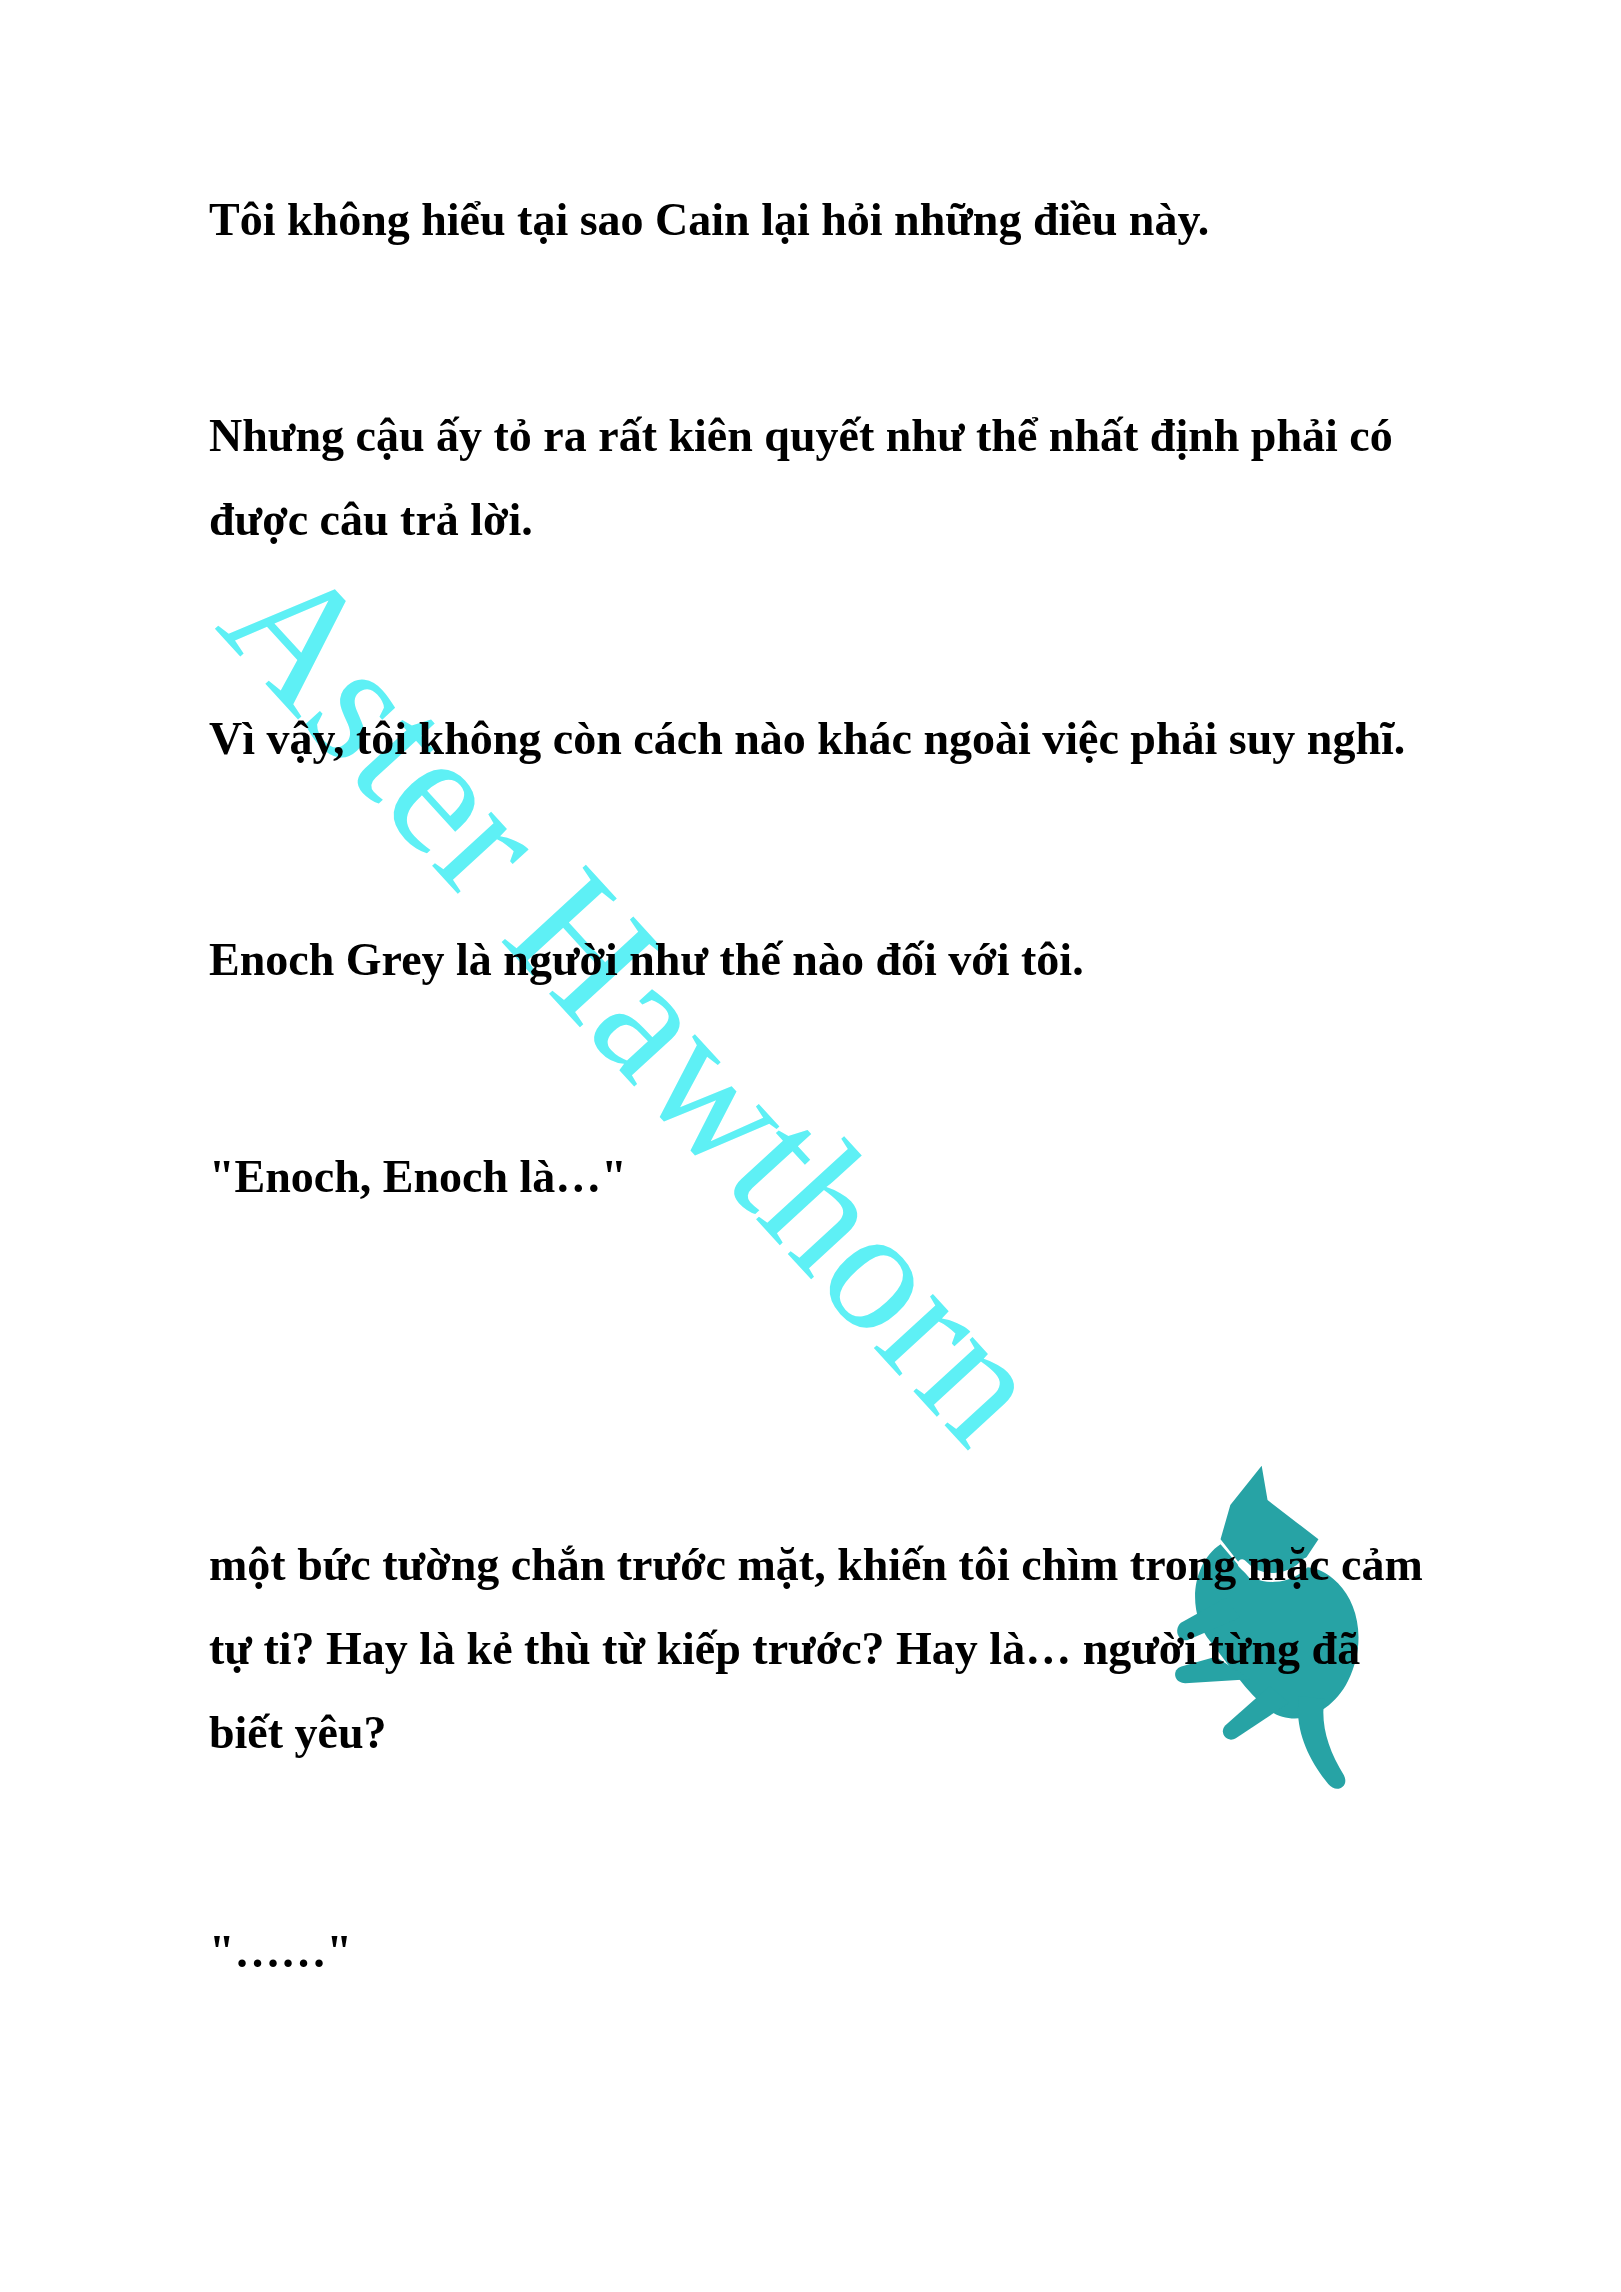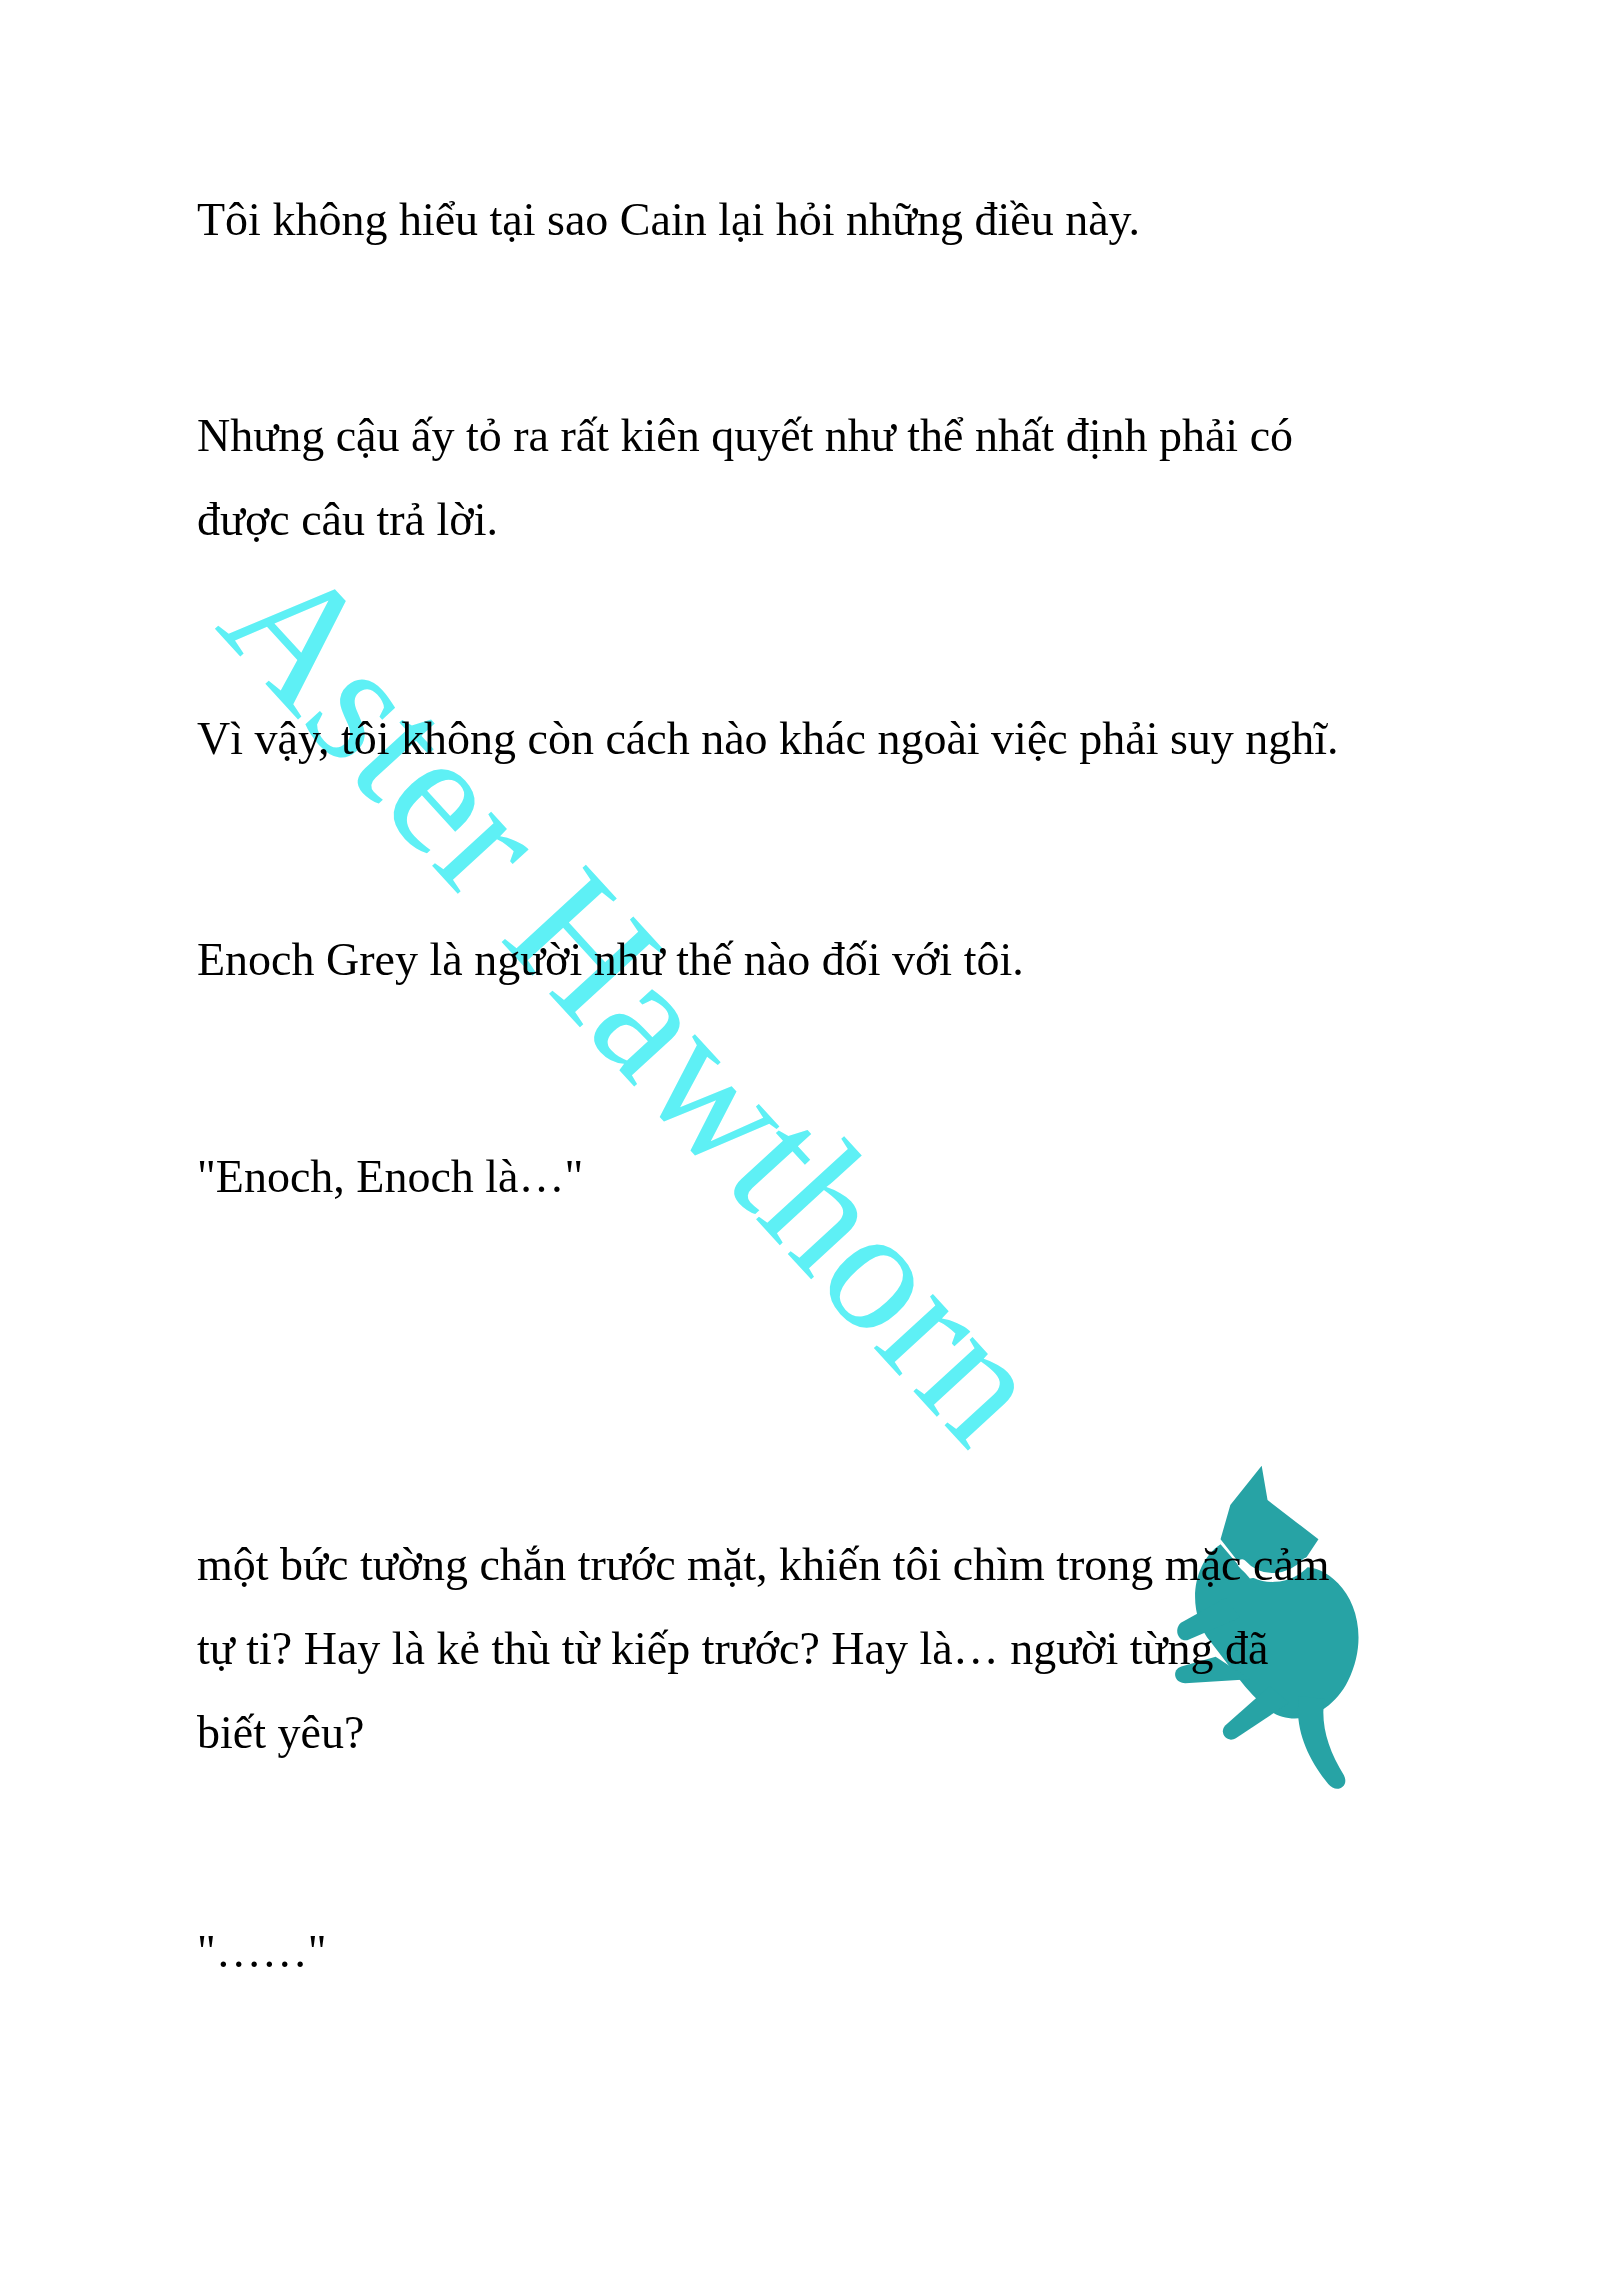--- a/index.html
+++ b/index.html
@@ -4,23 +4,24 @@
 <style>
   html, body { margin: 0; padding: 0; }
   body {
     width: 1621px; height: 2293px; background: #ffffff;
     position: relative; overflow: hidden;
     font-family: "Liberation Serif", "DejaVu Serif", serif;
     color: #000;
   }
   .page { position: absolute; left: 0; top: 0; width: 1621px; height: 2293px; }
   .line {
-    position: absolute; left: 197px;
+    position: absolute; left: 209px;
     font-size: 46px; line-height: 1; white-space: nowrap;
     z-index: 3;
+    font-weight: bold;
   }
   .watermark {
     position: absolute; left: 0; top: 0; z-index: 2;
     pointer-events: none;
   }
   .cat { position: absolute; left: 1152px; top: 1446px; z-index: 1; }
 </style>
 </head>
 <body>
 

